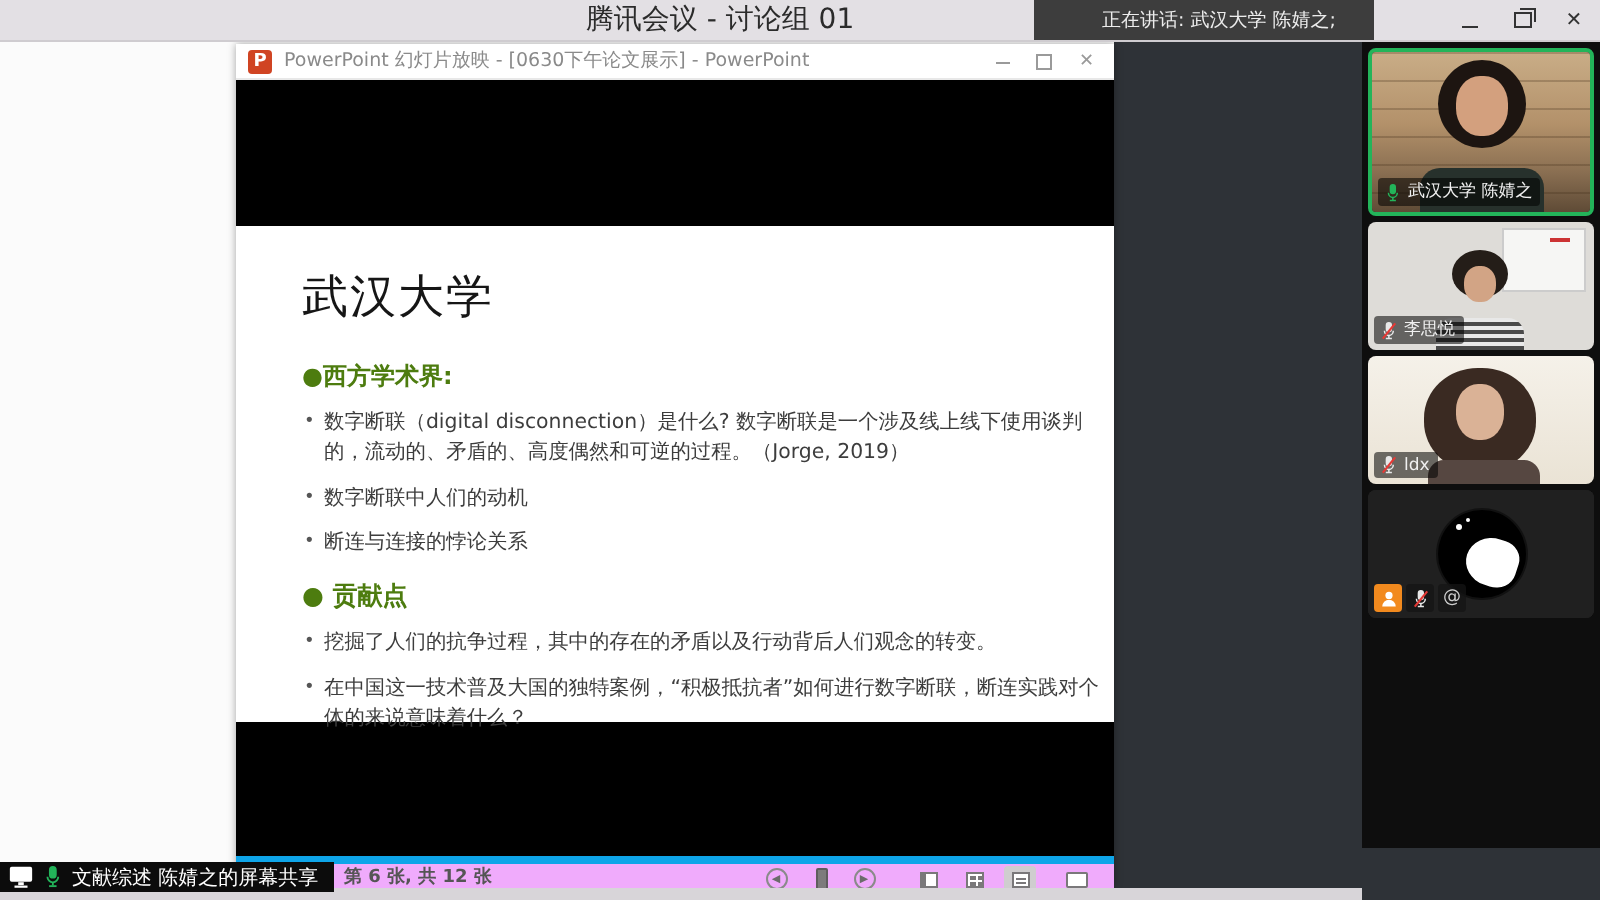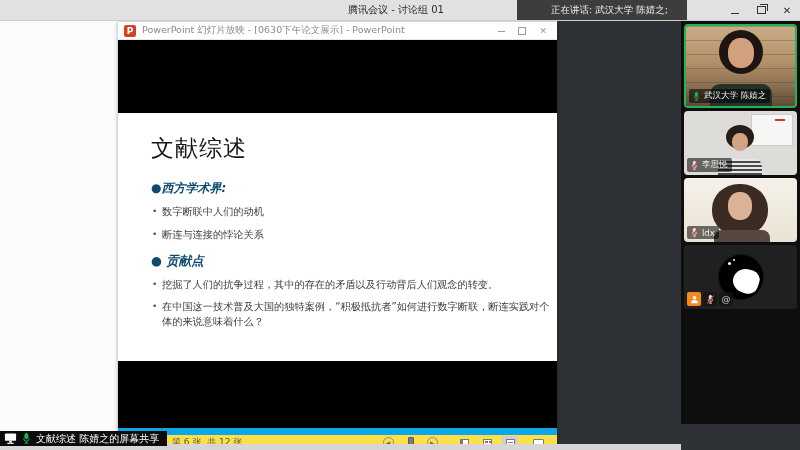--- a/index.html
+++ b/index.html
@@ -1,20 +1,20 @@
 <!DOCTYPE html>
 <html><head>
 <meta charset="utf-8">
 <style>
   html,body{margin:0;padding:0;}
   body{width:800px;height:450px;overflow:hidden;font-family:"DejaVu Sans","Liberation Sans",sans-serif;position:relative;background:#2e3237;}
 
   
   #topbar{position:absolute;left:0;top:0;width:800px;height:20px;background:#e3e0e4;border-bottom:1px solid #cfccd0;z-index:50;}
-  #topbar .title{position:absolute;left:0;top:0;width:720px;height:20px;line-height:20px;text-align:center;font-size:10px;color:#2b2b2b;padding-left:36px;}
+  #topbar .title{position:absolute;left:0;top:0;width:720px;height:20px;line-height:20px;text-align:center;font-size:14px;color:#2b2b2b;}
   #speak-banner{position:absolute;left:517px;top:0;width:170px;height:20px;background:#3d3d3d;display:flex;align-items:center;gap:5px;padding:0 24px;box-sizing:border-box;z-index:60;}
   #speak-banner .divider{width:1px;height:12px;background:#6a6a6a;}
   #speak-banner .txt{font-size:9.5px;color:#ececec;white-space:nowrap;}
   .blurblob{width:13px;height:13px;background:#8f8d8e;transform:rotate(45deg);border-radius:2px;opacity:.85;}
   .blurblob.b2{margin-left:-9px;background:#6f6d6e;}
   #win-controls{position:absolute;right:0;top:0;height:20px;display:flex;align-items:center;z-index:70;}
   #win-controls .wc{width:26px;height:20px;display:flex;align-items:center;justify-content:center;color:#333;font-size:10px;cursor:default;}
   .glyph-min{display:inline-block;width:8px;border-bottom:1.4px solid #333;height:1px;margin-top:5px;}
   .glyph-restore{display:inline-block;width:7px;height:6px;border:1.1px solid #333;position:relative;background:#e3e0e4;}
   .glyph-restore:before{content:"";position:absolute;left:2px;top:-3px;width:7px;height:6px;border:1.1px solid #333;border-bottom:none;border-left:none;}
@@ -32,27 +32,27 @@
   #ppt-controls{margin-left:auto;display:flex;align-items:center;gap:13px;padding-right:4px;}
   #ppt-controls .pc{color:#9a9a9a;font-size:9px;display:flex;align-items:center;justify-content:center;}
   .glyph-min2{display:inline-block;width:7px;border-bottom:1.2px solid #9a9a9a;height:1px;}
   .glyph-box{display:inline-block;width:6px;height:6px;border:1.1px solid #9a9a9a;}
   #ppt-body{position:relative;width:439px;height:388px;background:#000;overflow:hidden;}
 
   
   #slide{position:absolute;left:0;top:73px;width:439px;height:248px;background:#fff;color:#222;}
   #slide-inner{padding:20px 12px 0 33px;}
   #slide-title{font-size:23px;font-weight:500;color:#161616;letter-spacing:1px;}
-  .sec-head{font-size:12px;font-weight:bold;color:#0c4a6e;margin-top:16px;font-style:italic;}
+  .sec-head{font-size:12px;font-weight:bold;color:#4d7c0f;margin-top:16px;}
   .sec-head.second{margin-top:10px;font-size:12.5px;}
   .bullet{position:relative;padding-left:11px;margin-top:8px;font-size:10.2px;line-height:1.45;color:#3d3d3d;width:396px;}
   .bullet:before{content:"•";position:absolute;left:1px;top:0;color:#555;font-size:9px;}
 
   
-  #ppt-status{position:relative;height:15px;background:#fde047;border-top:7px solid #0ea5e9;font-size:9px;color:#555;}
+  #ppt-status{position:relative;height:15px;background:#f0abfc;border-top:4px solid #0ea5e9;font-size:9px;color:#555;font-weight:bold;}
   #slide-counter{position:absolute;left:54px;top:0;line-height:15px;white-space:nowrap;}
   .sb-btn{position:absolute;top:1px;width:16px;height:13px;display:flex;align-items:center;justify-content:center;color:#6b6b6b;}
   .circle-btn{width:11px;height:11px;border:1px solid #8a8a8a;border-radius:50%;font-size:5.5px;display:flex;align-items:center;justify-content:center;color:#6b6b6b;box-sizing:border-box;}
   .pen-glyph{width:4px;height:9px;background:#7d7b7c;border:1px solid #5f5d5e;border-radius:1px;}
   .view-glyph{width:9px;height:8px;border:1px solid #7a787a;box-sizing:border-box;background:#fff;}
   .view-glyph.norm{border-left-width:3px;}
   .view-glyph.grid{background:linear-gradient(#7a787a,#7a787a) 1px 1px/3px 2px no-repeat,linear-gradient(#7a787a,#7a787a) 5px 1px/2px 2px no-repeat,linear-gradient(#7a787a,#7a787a) 1px 4px/3px 2px no-repeat,linear-gradient(#7a787a,#7a787a) 5px 4px/2px 2px no-repeat,#fff;}
   .view-glyph.read{background:linear-gradient(#7a787a,#7a787a) 1px 2px/5px 1px no-repeat,linear-gradient(#7a787a,#7a787a) 1px 4px/5px 1px no-repeat,#fff;}
   .sb-btn.active{background:#cfcdcf;border-radius:2px;}
   .show-glyph{width:9px;height:6px;border:1px solid #7a787a;border-radius:1px;position:relative;background:#fff;}
@@ -172,22 +172,23 @@
             </span>
           <span class="pc">
               <span>✕</span>
             </span>
         </div>
       </div>
 
       <div id="ppt-body">
         <div id="slide">
           <div id="slide-inner">
-            <div id="slide-title">文献综述</div>
+            <div id="slide-title">武汉大学</div>
             <div class="sec-head">●西方学术界:</div>
+            <div class="bullet">数字断联（digital disconnection）是什么? 数字断联是一个涉及线上线下使用谈判的，流动的、矛盾的、高度偶然和可逆的过程。（Jorge, 2019）</div>
             <div class="bullet">数字断联中人们的动机</div>
             <div class="bullet">断连与连接的悖论关系</div>
             <div class="sec-head second">● 贡献点</div>
             <div class="bullet">挖掘了人们的抗争过程，其中的存在的矛盾以及行动背后人们观念的转变。</div>
             <div class="bullet">在中国这一技术普及大国的独特案例，“积极抵抗者”如何进行数字断联，断连实践对个体的来说意味着什么？</div>
           </div>
         </div>
       </div>
 
       <div id="ppt-status">

